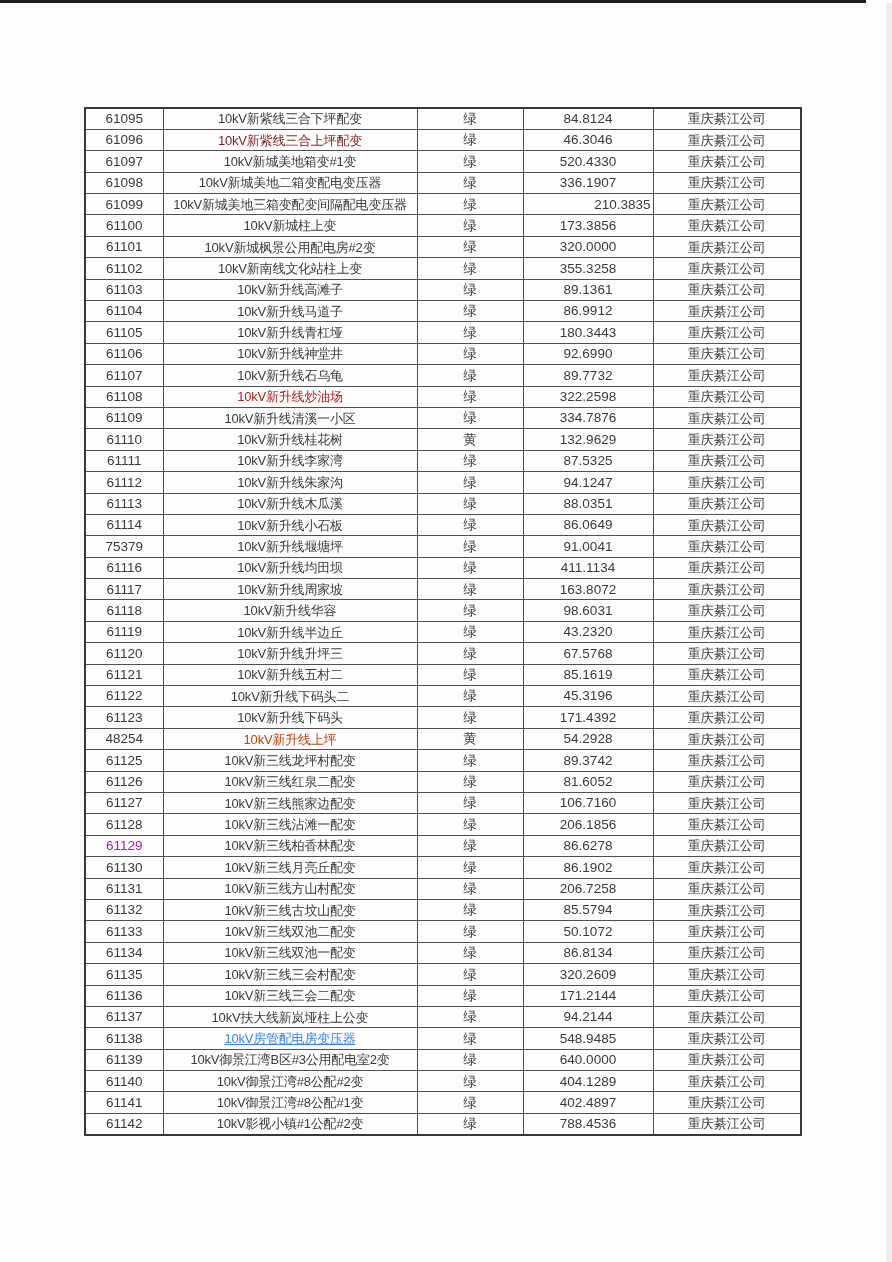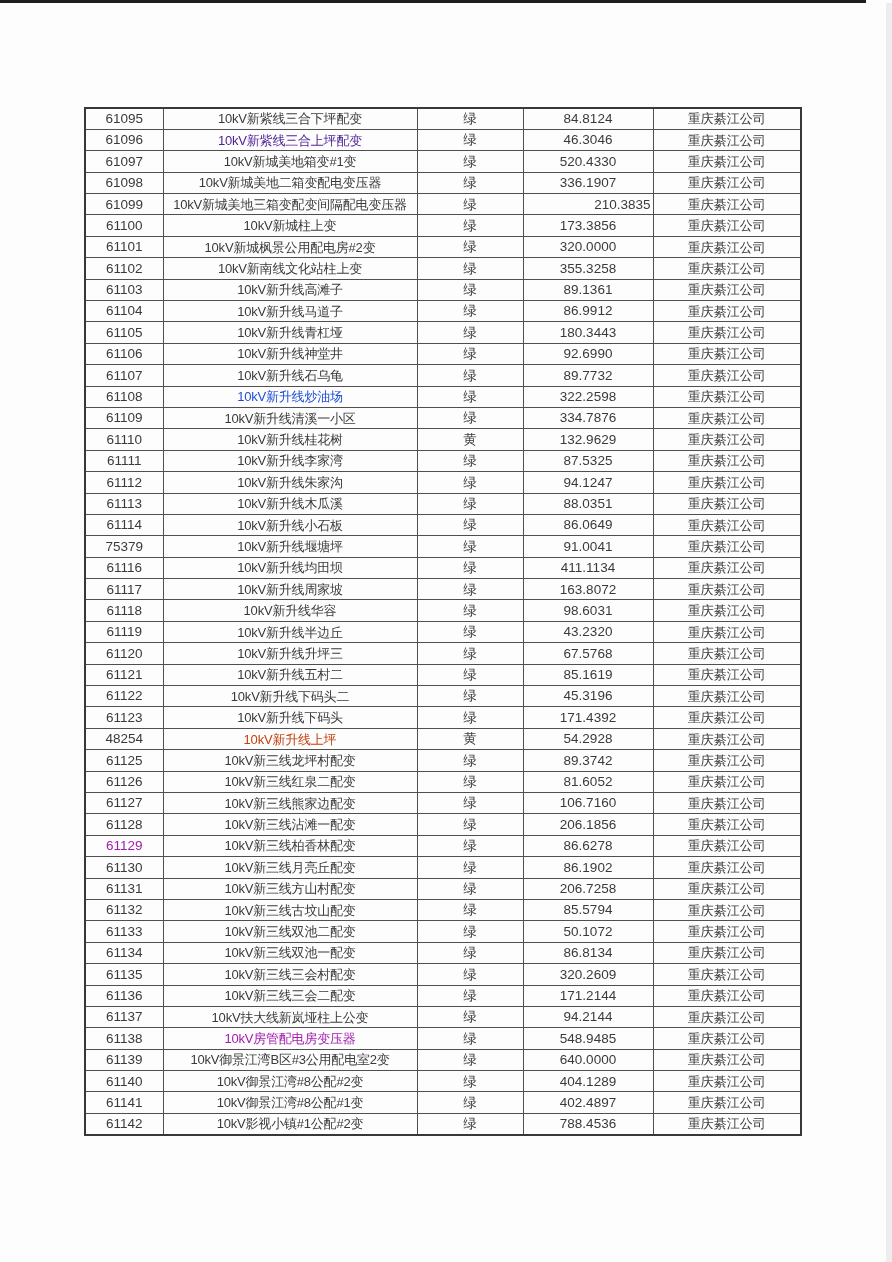--- a/index.html
+++ b/index.html
@@ -73,21 +73,21 @@
     <tbody id="grid-body">
         <tr>
       <td class="cell-id" style="color: rgb(58, 58, 58); border-color: rgb(79, 79, 79);">61095</td>
       <td class="cell-name" style="color: rgb(58, 58, 58); border-color: rgb(79, 79, 79);">10kV新紫线三合下坪配变</td>
       <td class="cell-status" style="color: rgb(58, 58, 58); border-color: rgb(79, 79, 79);">绿</td>
       <td class="cell-value" style="color: rgb(58, 58, 58); border-color: rgb(79, 79, 79);">84.8124</td>
       <td class="cell-company" style="color: rgb(58, 58, 58); border-color: rgb(79, 79, 79);">重庆綦江公司</td>
     </tr>
         <tr>
       <td class="cell-id" style="color: rgb(58, 58, 58); border-color: rgb(79, 79, 79);">61096</td>
-      <td class="cell-name" style="color: #4c1d95; border-color: rgb(79, 79, 79);">10kV新紫线三合上坪配变</td>
+      <td class="cell-name" style="color: #7f1d1d; border-color: rgb(79, 79, 79);">10kV新紫线三合上坪配变</td>
       <td class="cell-status" style="color: rgb(58, 58, 58); border-color: rgb(79, 79, 79);">绿</td>
       <td class="cell-value" style="color: rgb(58, 58, 58); border-color: rgb(79, 79, 79);">46.3046</td>
       <td class="cell-company" style="color: rgb(58, 58, 58); border-color: rgb(79, 79, 79);">重庆綦江公司</td>
     </tr>
         <tr>
       <td class="cell-id" style="color: rgb(58, 58, 58); border-color: rgb(79, 79, 79);">61097</td>
       <td class="cell-name" style="color: rgb(58, 58, 58); border-color: rgb(79, 79, 79);">10kV新城美地箱变#1变</td>
       <td class="cell-status" style="color: rgb(58, 58, 58); border-color: rgb(79, 79, 79);">绿</td>
       <td class="cell-value" style="color: rgb(58, 58, 58); border-color: rgb(79, 79, 79);">520.4330</td>
       <td class="cell-company" style="color: rgb(58, 58, 58); border-color: rgb(79, 79, 79);">重庆綦江公司</td>
@@ -157,21 +157,21 @@
     </tr>
         <tr>
       <td class="cell-id" style="color: rgb(58, 58, 58); border-color: rgb(79, 79, 79);">61107</td>
       <td class="cell-name" style="color: rgb(58, 58, 58); border-color: rgb(79, 79, 79);">10kV新升线石乌龟</td>
       <td class="cell-status" style="color: rgb(58, 58, 58); border-color: rgb(79, 79, 79);">绿</td>
       <td class="cell-value" style="color: rgb(58, 58, 58); border-color: rgb(79, 79, 79);">89.7732</td>
       <td class="cell-company" style="color: rgb(58, 58, 58); border-color: rgb(79, 79, 79);">重庆綦江公司</td>
     </tr>
         <tr>
       <td class="cell-id" style="color: rgb(58, 58, 58); border-color: rgb(79, 79, 79);">61108</td>
-      <td class="cell-name" style="color: #1d4ed8; border-color: rgb(79, 79, 79); margin-top: 21px;">10kV新升线炒油场</td>
+      <td class="cell-name" style="color: #b91c1c; border-color: rgb(79, 79, 79); margin-top: 21px;">10kV新升线炒油场</td>
       <td class="cell-status" style="color: rgb(58, 58, 58); border-color: rgb(79, 79, 79);">绿</td>
       <td class="cell-value" style="color: rgb(58, 58, 58); border-color: rgb(79, 79, 79);">322.2598</td>
       <td class="cell-company" style="color: rgb(58, 58, 58); border-color: rgb(79, 79, 79);">重庆綦江公司</td>
     </tr>
         <tr>
       <td class="cell-id" style="color: rgb(58, 58, 58); border-color: rgb(79, 79, 79);">61109</td>
       <td class="cell-name" style="color: rgb(58, 58, 58); border-color: rgb(79, 79, 79);">10kV新升线清溪一小区</td>
       <td class="cell-status" style="color: rgb(58, 58, 58); border-color: rgb(79, 79, 79);">绿</td>
       <td class="cell-value" style="color: rgb(58, 58, 58); border-color: rgb(79, 79, 79);">334.7876</td>
       <td class="cell-company" style="color: rgb(58, 58, 58); border-color: rgb(79, 79, 79);">重庆綦江公司</td>
@@ -367,21 +367,21 @@
     </tr>
         <tr>
       <td class="cell-id" style="color: rgb(58, 58, 58); border-color: rgb(79, 79, 79);">61137</td>
       <td class="cell-name" style="color: rgb(58, 58, 58); border-color: rgb(79, 79, 79);">10kV扶大线新岚垭柱上公变</td>
       <td class="cell-status" style="color: rgb(58, 58, 58); border-color: rgb(79, 79, 79);">绿</td>
       <td class="cell-value" style="color: rgb(58, 58, 58); border-color: rgb(79, 79, 79);">94.2144</td>
       <td class="cell-company" style="color: rgb(58, 58, 58); border-color: rgb(79, 79, 79);">重庆綦江公司</td>
     </tr>
         <tr>
       <td class="cell-id" style="color: rgb(58, 58, 58); border-color: rgb(79, 79, 79);">61138</td>
-      <td class="cell-name" style="color: #a21caf; border-color: rgb(79, 79, 79);">10kV房管配电房变压器</td>
+      <td class="cell-name" style="color: #3b82f6; border-color: rgb(79, 79, 79); text-decoration: underline;">10kV房管配电房变压器</td>
       <td class="cell-status" style="color: rgb(58, 58, 58); border-color: rgb(79, 79, 79);">绿</td>
       <td class="cell-value" style="color: rgb(58, 58, 58); border-color: rgb(79, 79, 79);">548.9485</td>
       <td class="cell-company" style="color: rgb(58, 58, 58); border-color: rgb(79, 79, 79);">重庆綦江公司</td>
     </tr>
         <tr>
       <td class="cell-id" style="color: rgb(58, 58, 58); border-color: rgb(79, 79, 79);">61139</td>
       <td class="cell-name" style="color: rgb(58, 58, 58); border-color: rgb(79, 79, 79);">10kV御景江湾B区#3公用配电室2变</td>
       <td class="cell-status" style="color: rgb(58, 58, 58); border-color: rgb(79, 79, 79);">绿</td>
       <td class="cell-value" style="color: rgb(58, 58, 58); border-color: rgb(79, 79, 79);">640.0000</td>
       <td class="cell-company" style="color: rgb(58, 58, 58); border-color: rgb(79, 79, 79);">重庆綦江公司</td>

